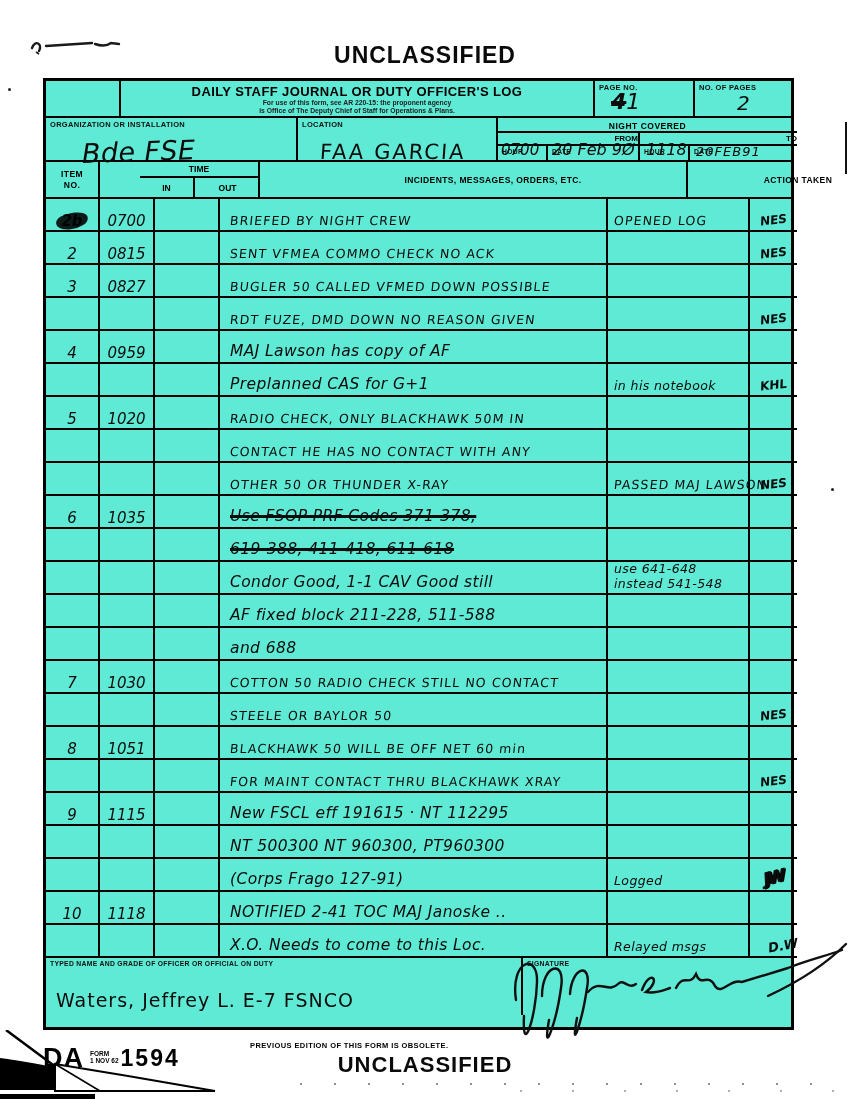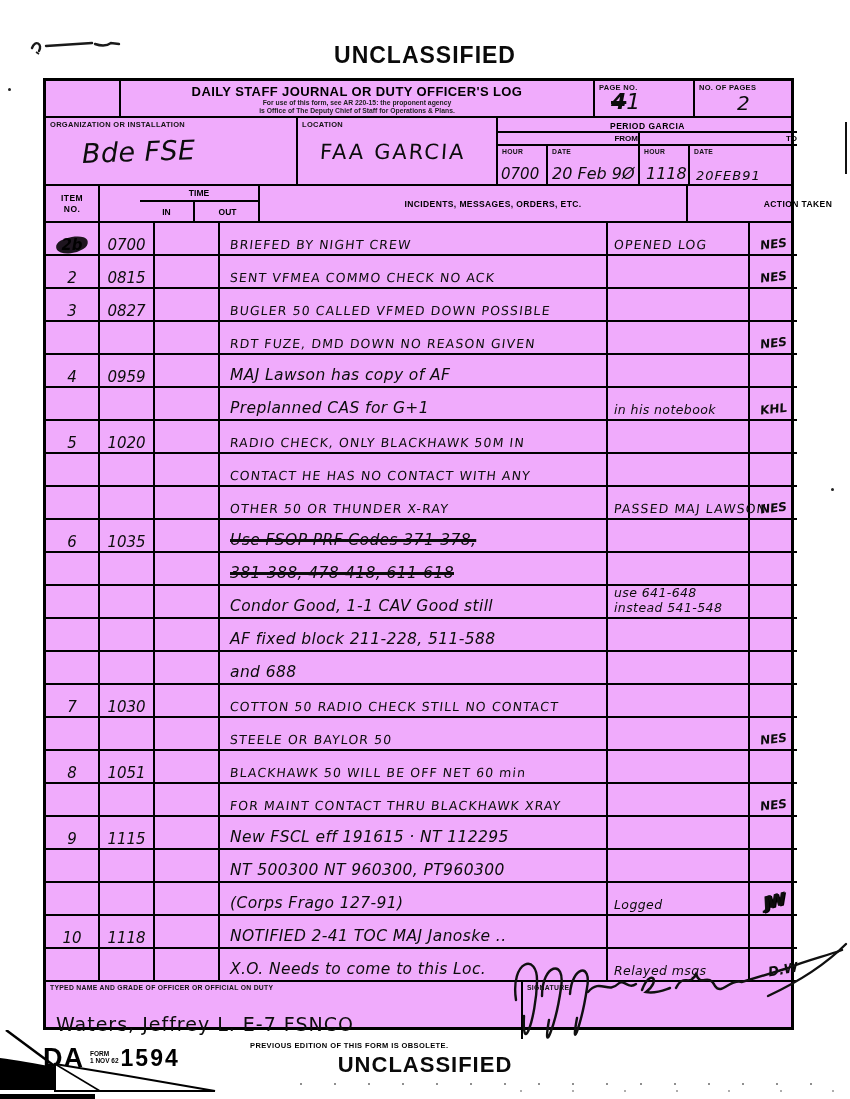--- a/index.html
+++ b/index.html
@@ -7,35 +7,35 @@
   body { font-family:"Liberation Sans",sans-serif; color:#000; }
   .page { position:relative; width:850px; height:1099px; background:#fff; overflow:hidden; }
 
   .top-classification { position:absolute; top:42px; left:0; right:0; text-align:center;
     font-weight:bold; font-size:23px; letter-spacing:1px; color:#0a0a0a; }
   .bottom-classification { position:absolute; top:1052px; left:0; right:0; text-align:center;
     font-weight:bold; font-size:22px; letter-spacing:1px; color:#0a0a0a; }
 
   
   .form { position:absolute; left:43px; top:78px; width:751px; height:952px;
-    border:3px solid #000; background:#f0abfc; }
+    border:3px solid #000; background:#5eead4; }
   .cellL { border-right:2px solid #000; }
   .rowB { border-bottom:2px solid #000; }
 
   .lbl { font-size:7.5px; font-weight:bold; letter-spacing:.3px; padding:2px 7px 0 4px; color:#111; }
 
   
   .hdrA { display:grid; grid-template-columns:75px 474px 100px 102px; height:37px; }
   .titleblock { text-align:center; padding-top:3px; }
   .title { font-size:13px; font-weight:bold; letter-spacing:.4px; }
   .subtitle { font-size:6.8px; font-weight:bold; line-height:1.15; color:#222; }
   .pagebox { position:relative; }
 
   
-  .hdrB { display:grid; grid-template-columns:252px 200px 299px; height:68px; }
+  .hdrB { display:grid; grid-template-columns:252px 200px 299px; height:44px; }
   .orgbox,.locbox { position:relative; }
   .period { display:flex; flex-direction:column; }
   .period-title { height:15px; text-align:center; font-size:8.5px; font-weight:bold;
     border-bottom:2px solid #000; padding-top:3px; letter-spacing:.5px; }
   .fromto { display:grid; grid-template-columns:142px 157px; height:13px; border-bottom:2px solid #000; }
   .fromto div { text-align:right; font-size:8px; font-weight:bold; padding-top:1px; }
   .hd-grid { display:grid; grid-template-columns:50px 92px 50px 107px; flex:1; }
   .hd-cell { position:relative; }
   .hd-cell .lbl { font-size:6.8px; }
 
@@ -139,21 +139,21 @@
     <div class="hdrB rowB">
       <div class="orgbox cellL">
         <div class="lbl">ORGANIZATION OR INSTALLATION</div>
         <div class="hw script" style="position:absolute;left:36px;top:18px;font-size:27px;transform:rotate(-2deg)">Bde FSE</div>
       </div>
       <div class="locbox cellL">
         <div class="lbl">LOCATION</div>
         <div class="hw" style="position:absolute;left:22px;top:22px;font-size:21px;letter-spacing:2px;transform:skewX(-4deg)">FAA GARCIA</div>
       </div>
       <div class="period">
-        <div class="period-title">PERIOD GARCIA</div>
+        <div class="period-title">NIGHT COVERED</div>
         <div class="fromto">
           <div class="cellL">FROM</div>
           <div>TO</div>
         </div>
         <div class="hd-grid">
           <div class="hd-cell cellL">
             <div class="lbl">HOUR</div>
             <div class="hw num" style="position:absolute;left:3px;bottom:1px">0700</div>
           </div>
           <div class="hd-cell cellL">
@@ -328,21 +328,21 @@
             <span class="hw script struckline">Use FSOP  PRF Codes  371-378,</span>
           </div>
           <div class="bc c-action"></div>
           <div class="bc c-inl"></div>
         </div>
         <div class="brow">
           <div class="bc c-center"></div>
           <div class="bc c-center"></div>
           <div class="bc "></div>
           <div class="bc c-incident">
-            <span class="hw script struckline">381-388,  478-418,  611-618</span>
+            <span class="hw script struckline">619-388,  411-418,  611-618</span>
           </div>
           <div class="bc c-action"></div>
           <div class="bc c-inl"></div>
         </div>
         <div class="brow">
           <div class="bc c-center"></div>
           <div class="bc c-center"></div>
           <div class="bc "></div>
           <div class="bc c-incident">
             <span class="hw script">Condor Good,  1-1 CAV Good still</span>

